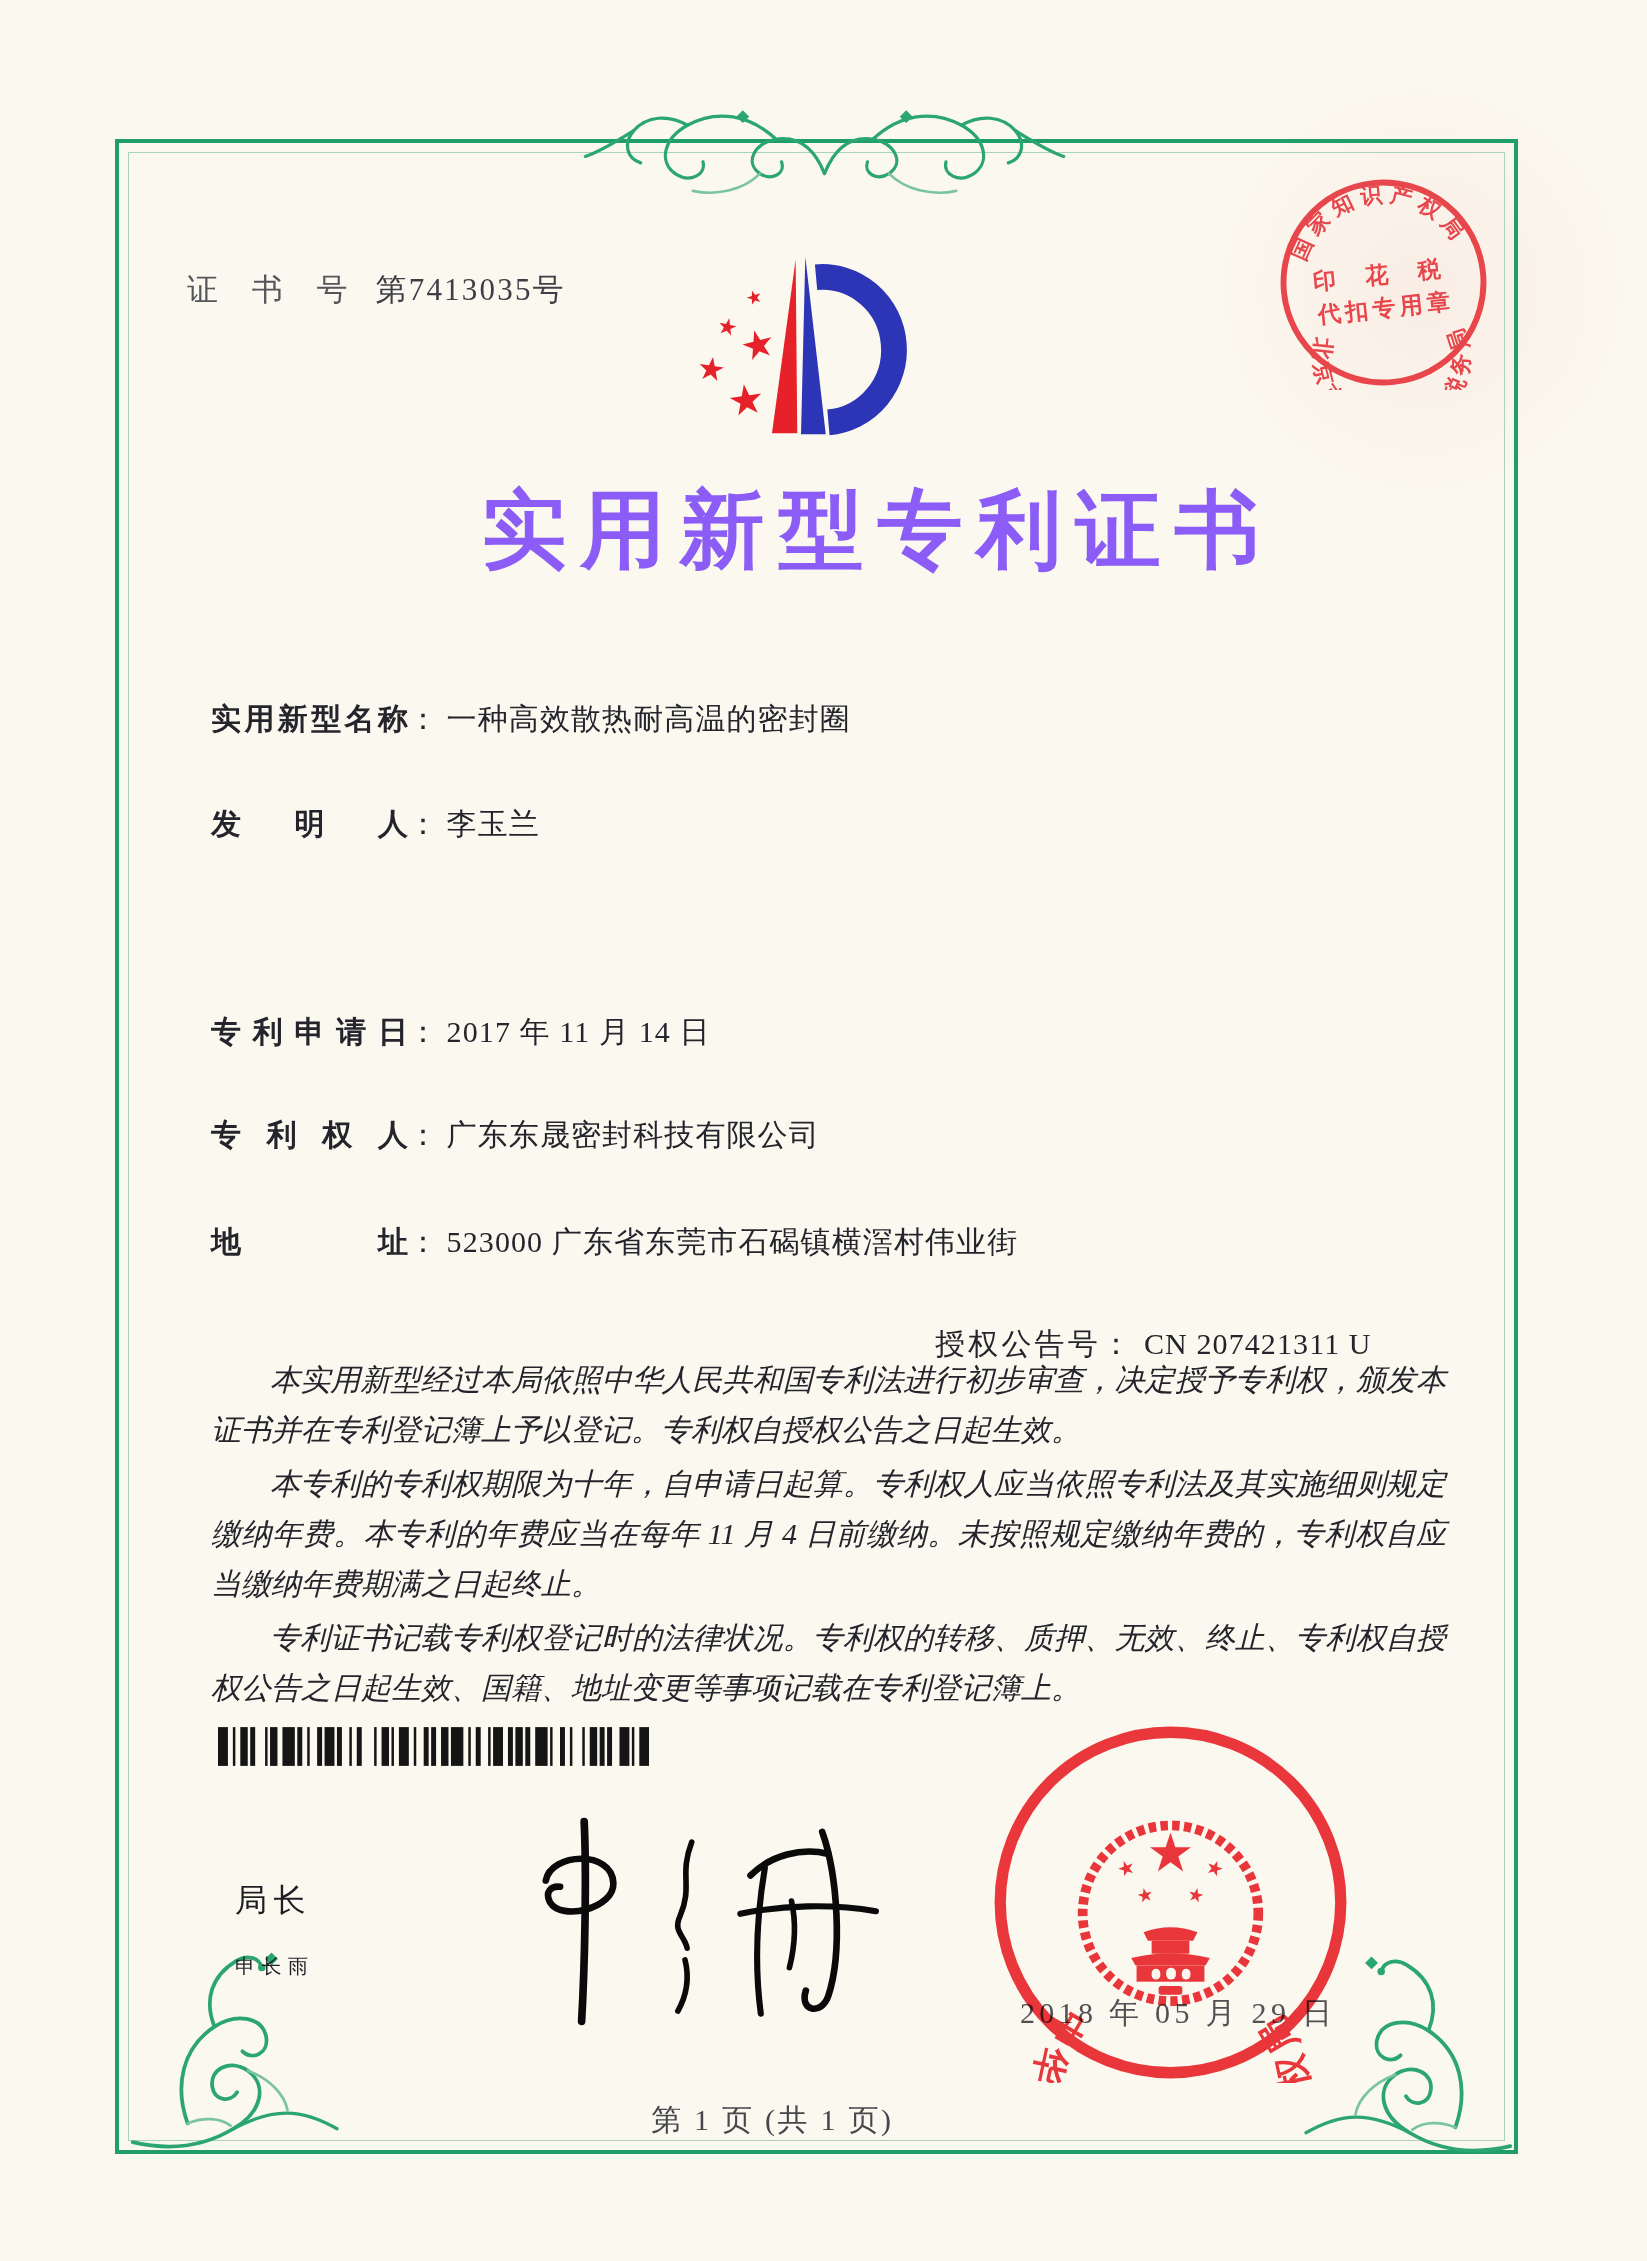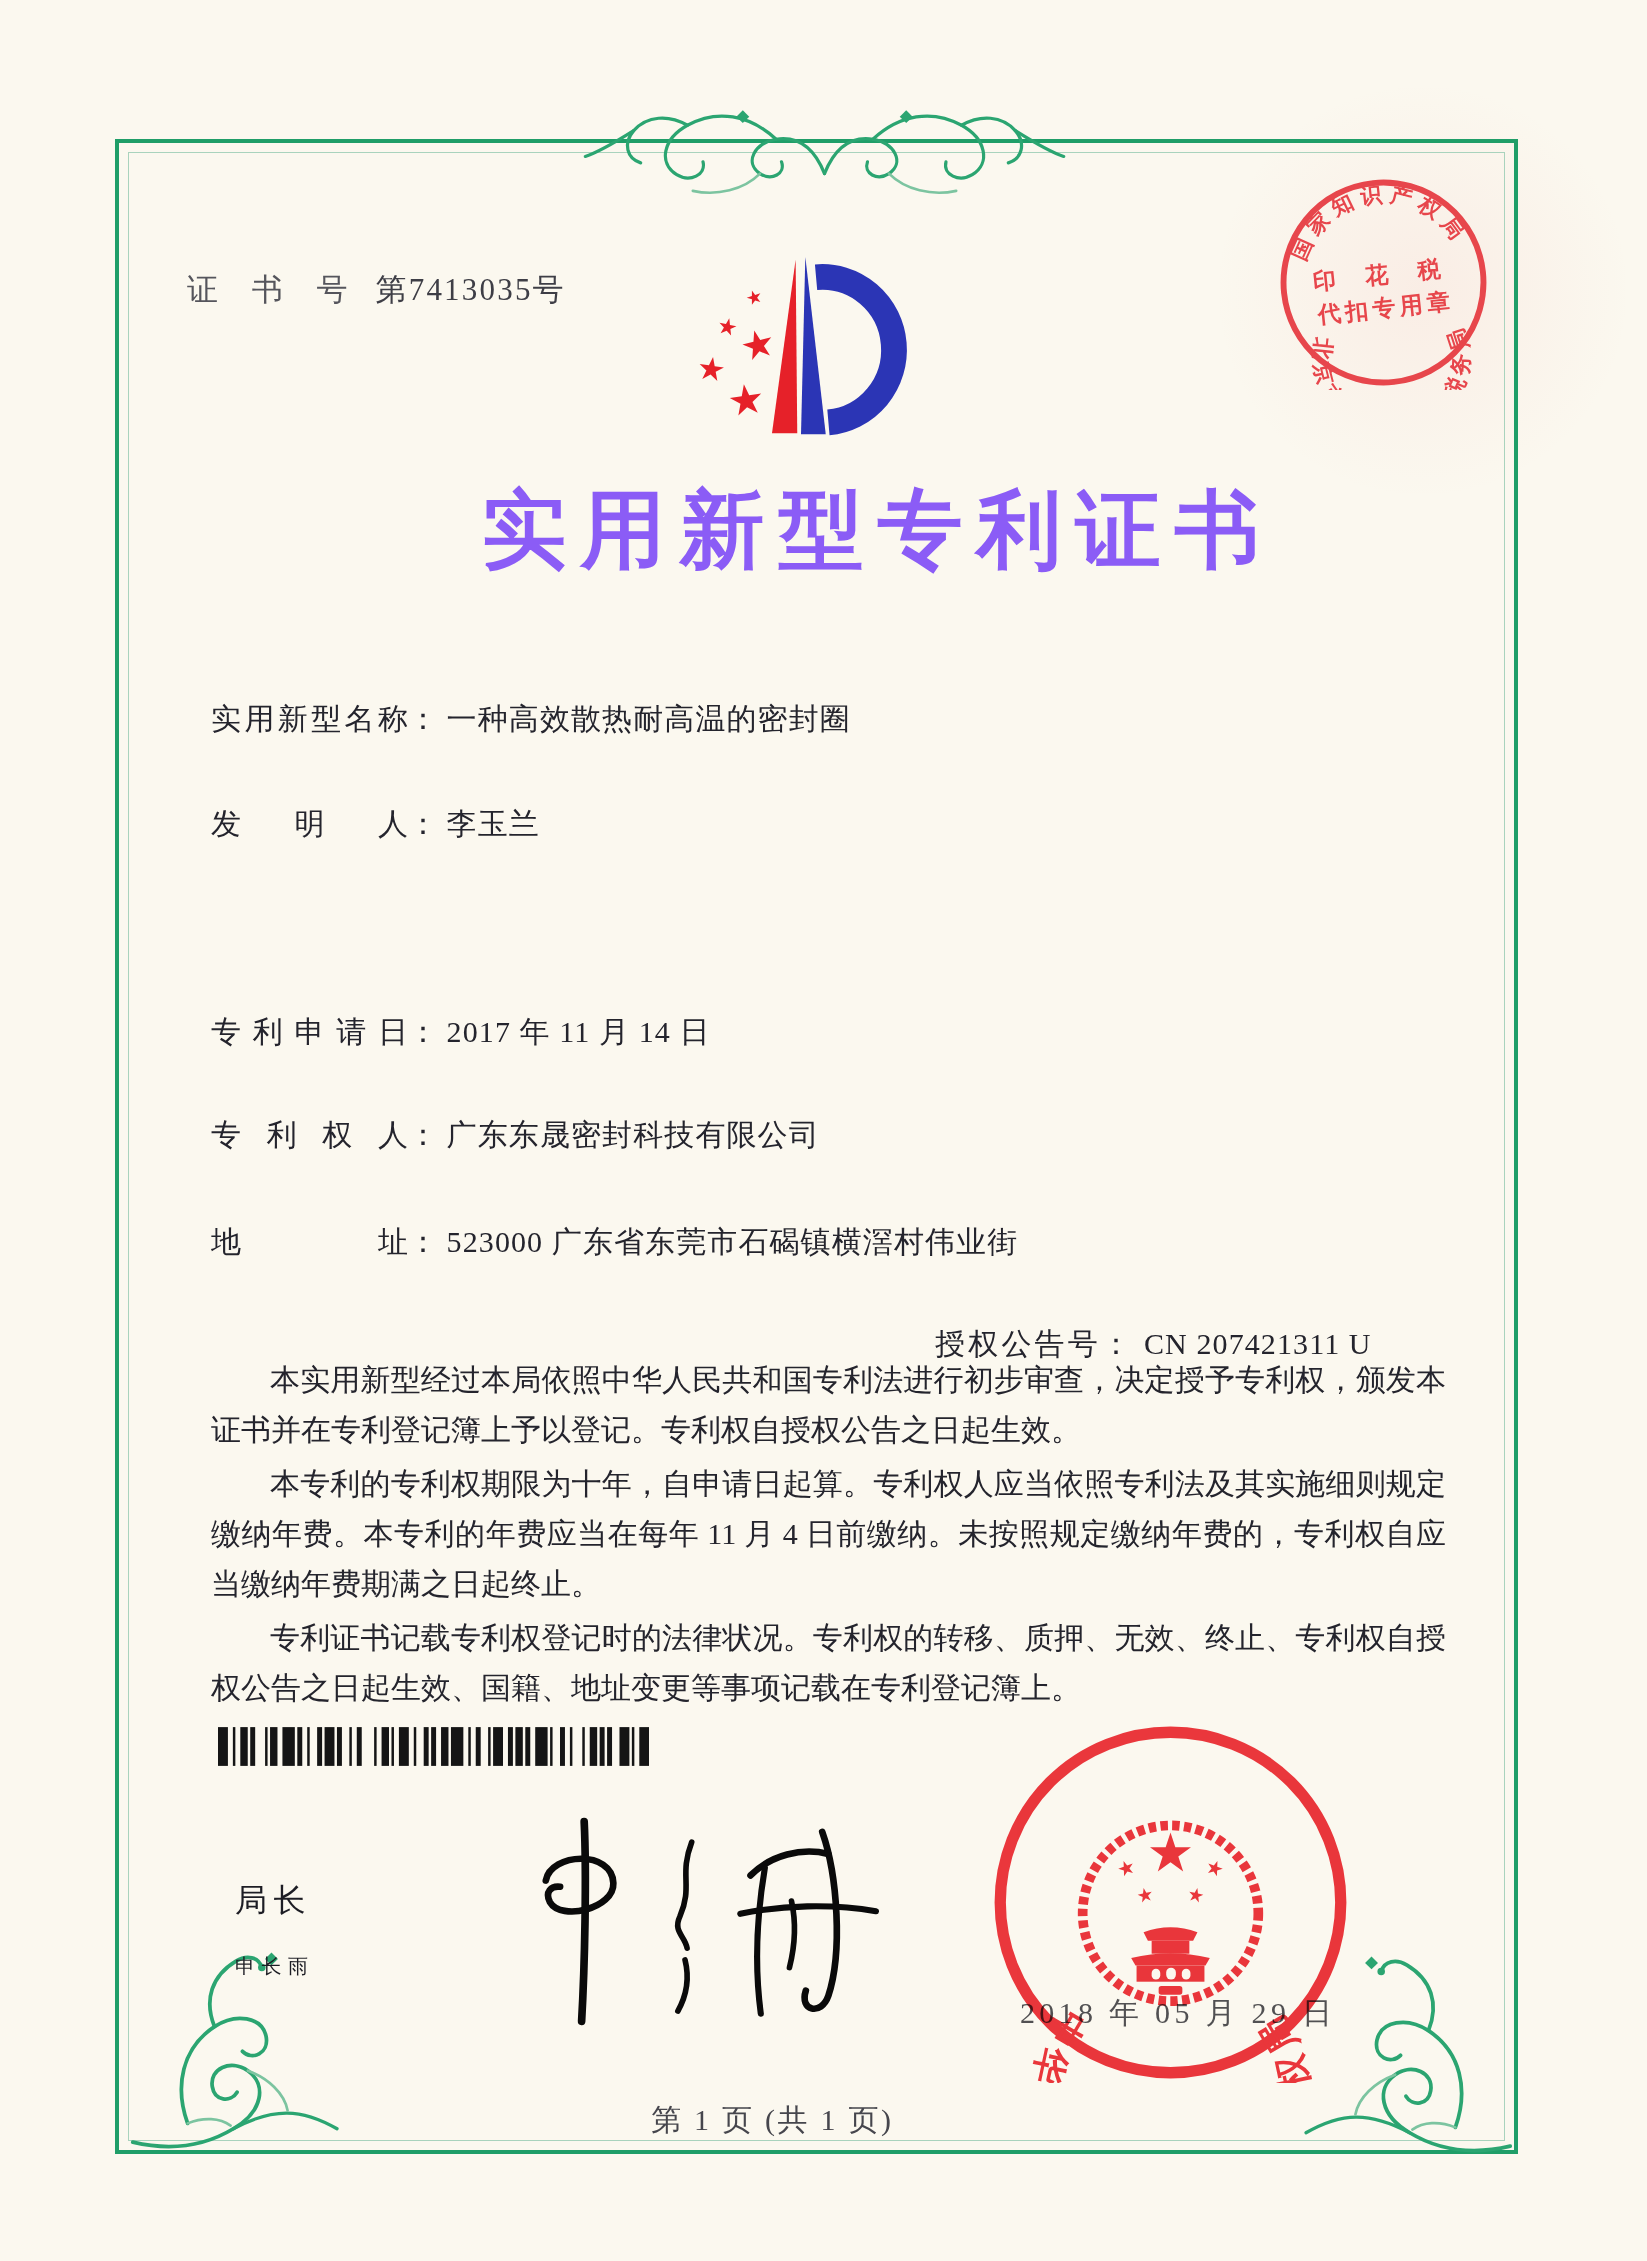--- a/index.html
+++ b/index.html
@@ -35,31 +35,32 @@
     white-space:nowrap;
     margin-left:47px;
   }
   .row{
     position:absolute; left:211px; font-size:30px; color:#24242d; white-space:nowrap;
   }
   .flabel{
     display:inline-block; width:197px;
     text-align:justify; text-align-last:justify;
     vertical-align:top;
+    font-weight:bold;
   }
   .fvalue{margin-left:8.6px; letter-spacing:1.1px;}
   .grant-right{left:935px;}
   .grant-right .flabel2{letter-spacing:3.2px;}
   .grant-right .fvalue{margin-left:13px;}
   .paras{
     position:absolute; left:211px; top:1355px; width:1235px;
     font-size:30px; line-height:50px; text-align:justify;
     color:#24242d;
   }
-  .paras p{margin:0 0 3.8px 0; text-indent:59px;}
+  .paras p{margin:0 0 3.8px 0; text-indent:59px;font-style:italic;}
   .barcode{position:absolute; left:218px; top:1727px;}
   .director-label{
     position:absolute; left:235px; top:1879px;
     font-size:32px; letter-spacing:6.5px; color:#1d1d24;
   }
   .director-name{
     position:absolute; left:235px; top:1953px;
     font-size:20px; letter-spacing:6.5px; color:#1d1d24;
   }
   .signature{position:absolute; left:474px; top:1814px;}

